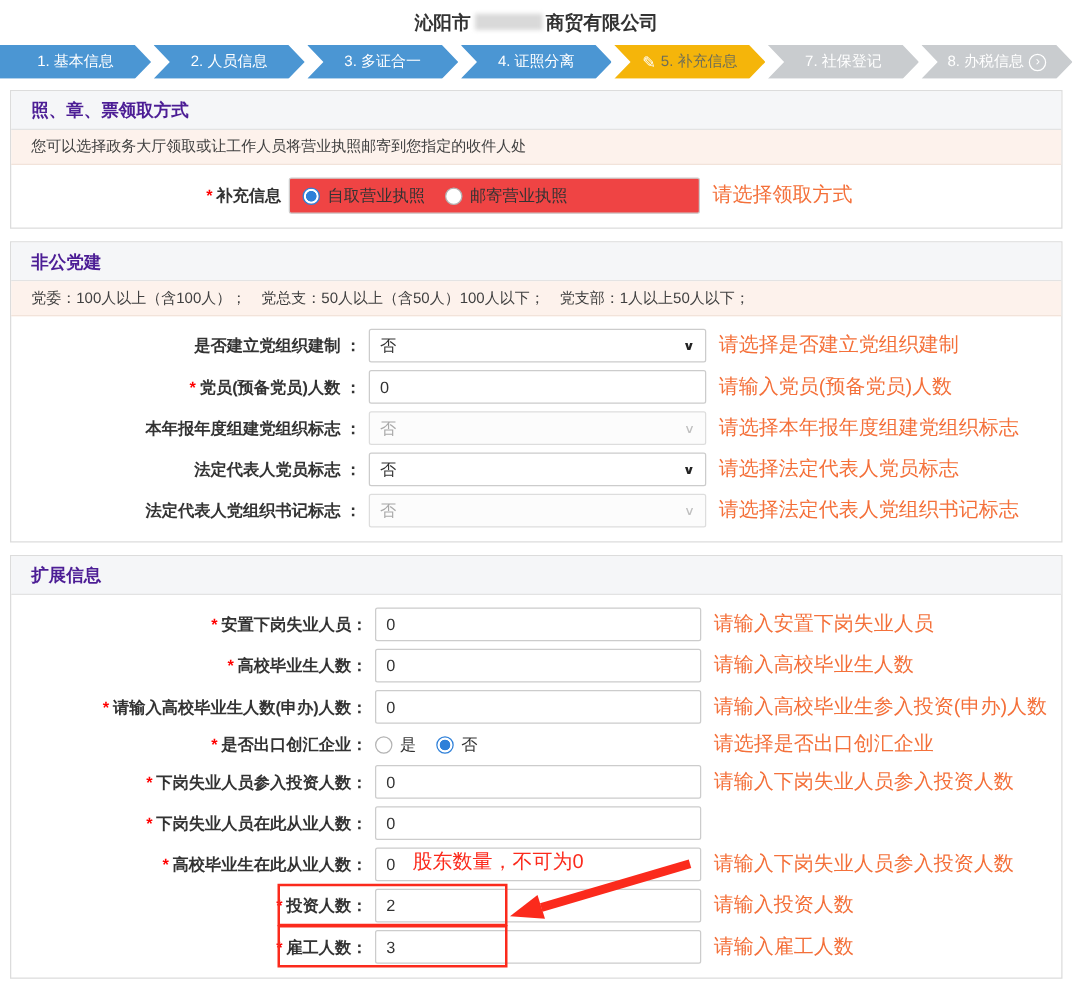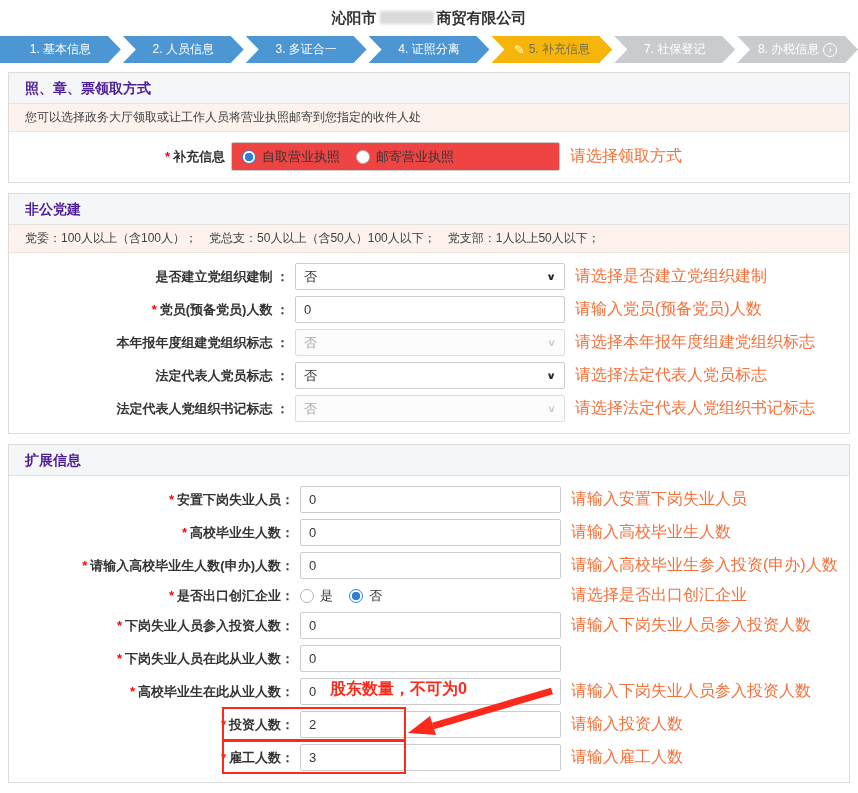--- a/index.html
+++ b/index.html
@@ -52,21 +52,21 @@
   .radio-box { border:1px solid #ccc; border-radius:2px; height:29px; display:flex; align-items:center;
                padding:0 10px; gap:6px; background:#ef4444; }
   .radio-group { display:flex; align-items:center; gap:6px; }
   .radio { width:14px; height:14px; border-radius:50%; border:1px solid #b3b3b3; background:#fff;
            display:inline-block; cursor:pointer; flex:0 0 auto; }
   .radio.checked { border-color:#2f80d9; background:radial-gradient(circle,#2f80d9 0 4px,#fff 4.5px); }
   .radio-label { font-size:13px; color:#333; margin-right:10px; }
 
   .red-outline { position:absolute; left:213px; top:-1px; width:184px; height:34px;
                  border:2px solid #fb2a1c; pointer-events:none; z-index:3; }
-  .annotation { position:absolute; left:321px; top:4px; font-size:16px; font-weight:bold;
+  .annotation { position:absolute; left:321px; top:4px; font-size:16px; font-weight:normal;
                 color:#fb2a1c; z-index:4; white-space:nowrap; }
   .arrow-layer { position:absolute; left:381px; top:8px; width:175px; height:62px;
                  pointer-events:none; z-index:4; }
 
   .footer { text-align:center; padding:10px 0 20px; }
 </style>
 </head>
 <body>
 
 <div class="page">

